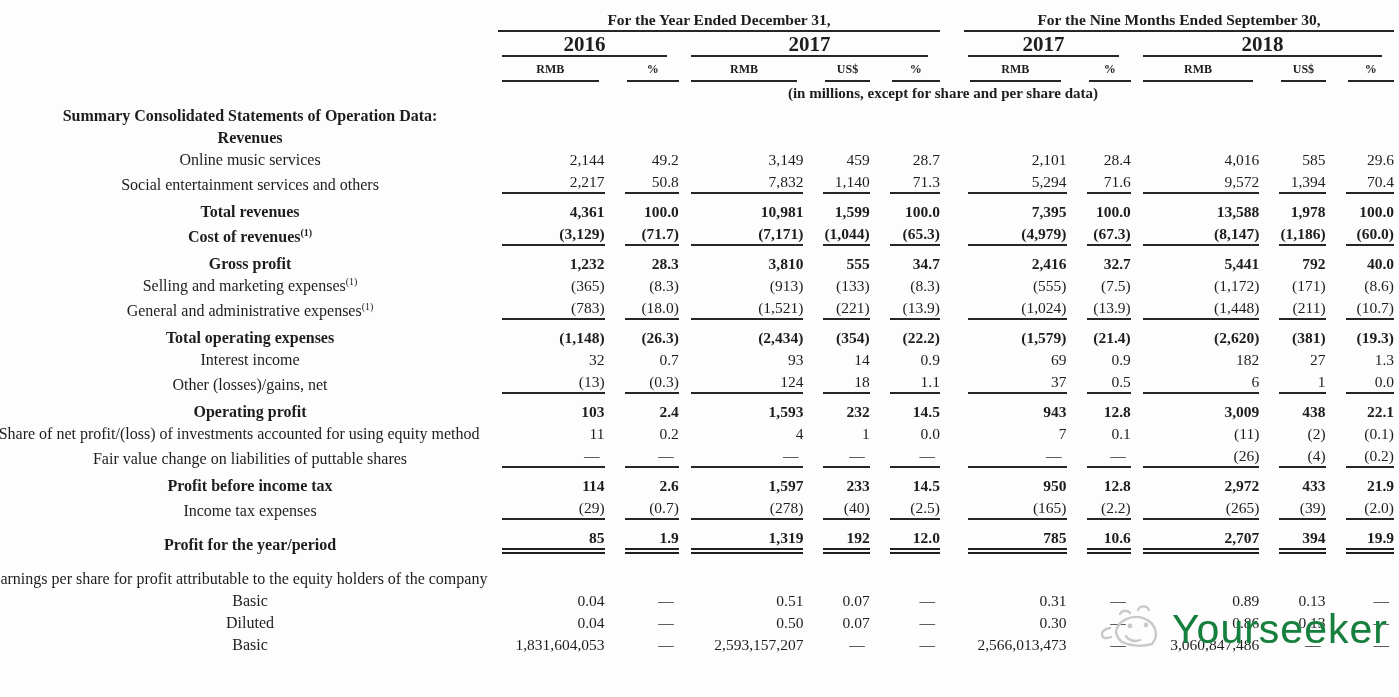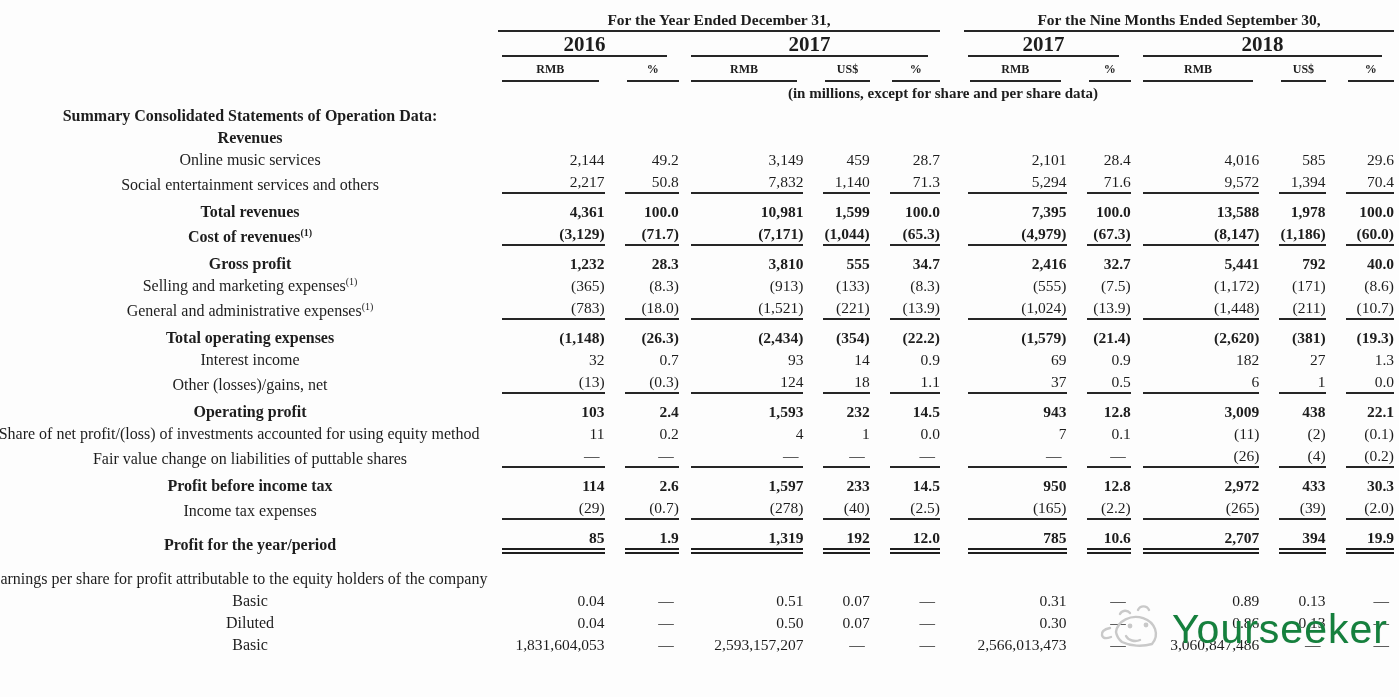--- a/index.html
+++ b/index.html
@@ -594,21 +594,21 @@
           <td class="num pct b">
             <div class="v">12.8</div>
           </td>
           <td class="num rmb b">
             <div class="v">2,972</div>
           </td>
           <td class="num usd b">
             <div class="v">433</div>
           </td>
           <td class="num pct b">
-            <div class="v">30.3</div>
+            <div class="v">21.9</div>
           </td>
         </tr>
         <tr>
           <td class="lbl"><span>Income tax expenses</span></td>
           <td class="num rmb">
             <div class="v u">(29)</div>
           </td>
           <td class="num pct">
             <div class="v u">(0.7)</div>
           </td>

